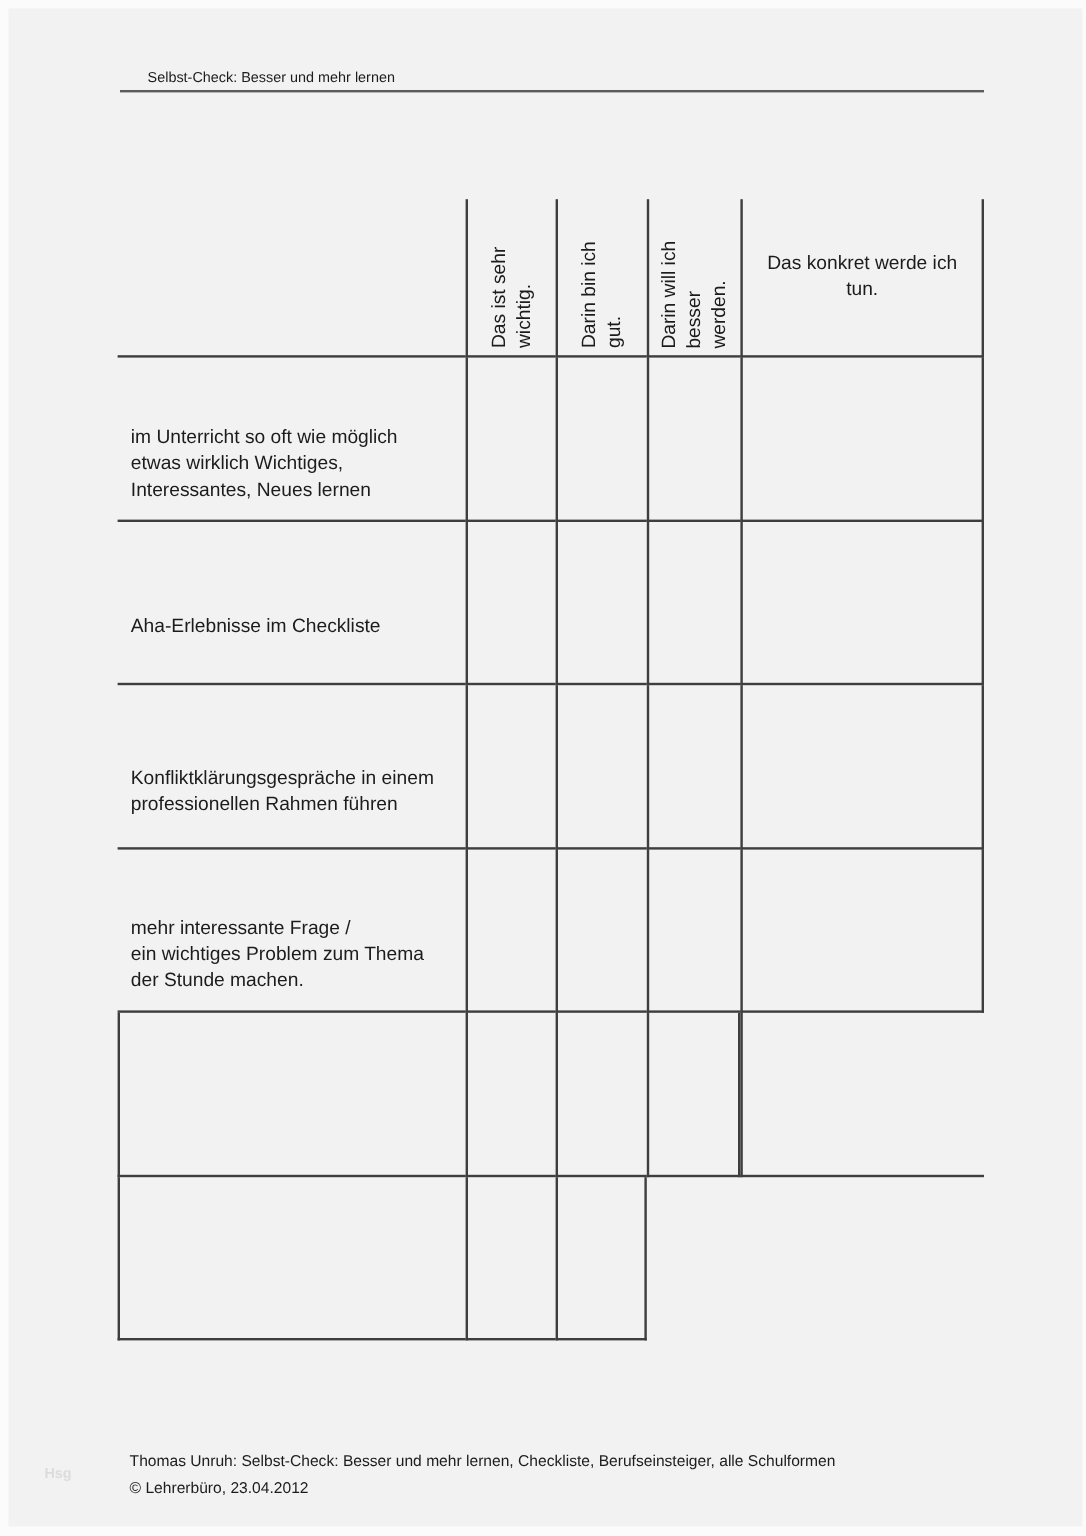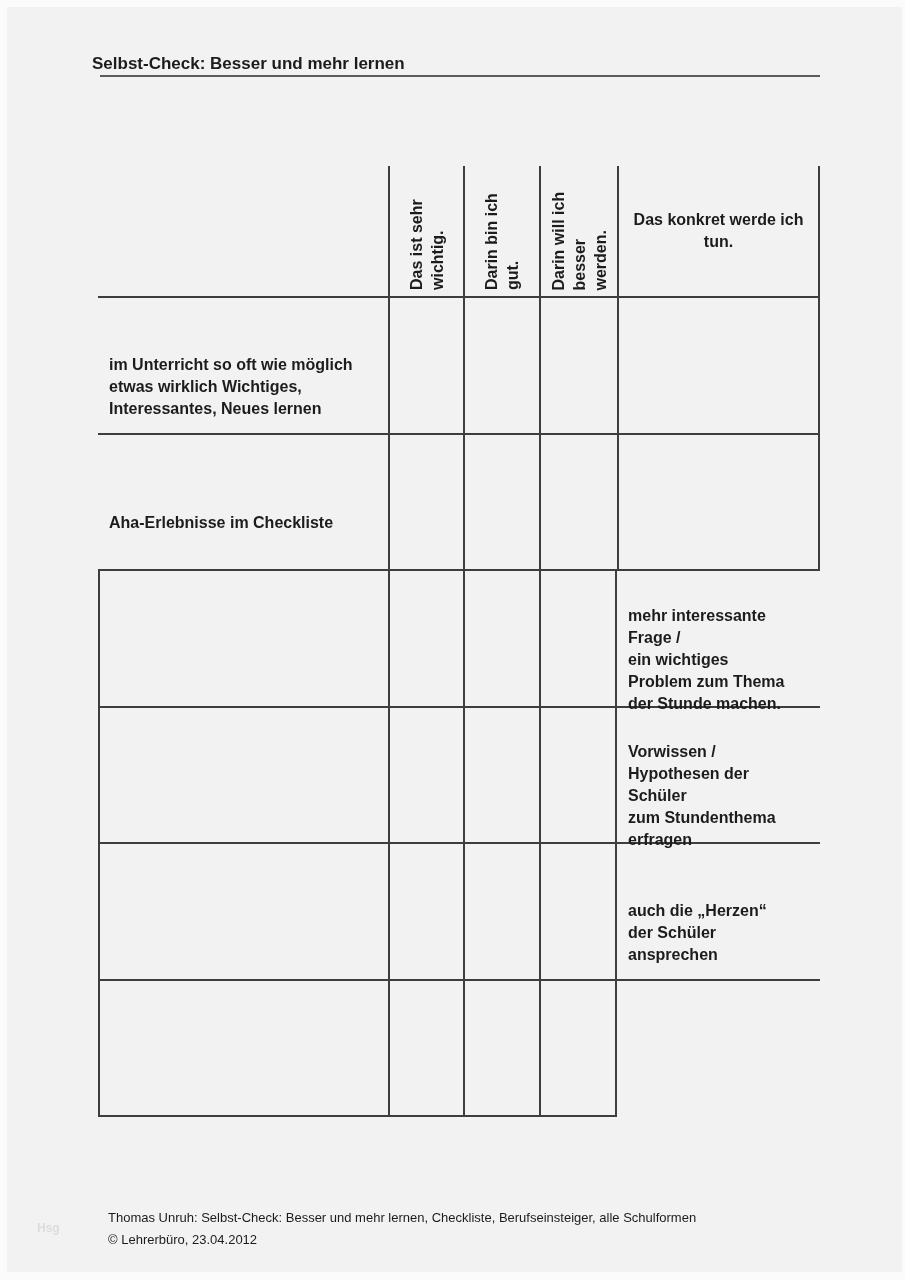--- a/index.html
+++ b/index.html
@@ -17,25 +17,25 @@
     position: absolute;
     left: 7px;
     top: 7px;
     right: 3px;
     bottom: 8px;
     background: #f2f2f3;
     z-index: 0;
   }
   .page-title {
     position: absolute;
-    left: 92px;
+    left: 123px;
     top: 53px;
     margin: 0;
-    font-size: 17px;
-    font-weight: bold;
+    font-size: 12px;
+    font-weight: normal;
     line-height: 22px;
     z-index: 2;
   }
   .title-rule {
     position: absolute;
     left: 100px;
     top: 75px;
     width: 720px;
     border-top: 2px solid #5c5c5c;
     z-index: 2;
@@ -46,21 +46,20 @@
     top: 166px;
     display: grid;
     grid-template-columns: 290px 75px 76px 78px 203px;
     grid-template-rows: 132px repeat(6, 136.5px);
     z-index: 2;
   }
   .cell {
     box-sizing: border-box;
     font-size: 16px;
     line-height: 22px;
-    font-weight: bold;
   }
   .bb { border-bottom: 2px solid #3e3e3e; }
   .bl { border-left: 2px solid #3e3e3e; }
   .br { border-right: 2px solid #3e3e3e; }
   .hcell {
     display: flex;
     align-items: center;
     justify-content: center;
     overflow: visible;
   }
@@ -140,42 +139,40 @@
   <div class="cell bb bl"></div>
   <div class="cell bb bl"></div>
   <div class="cell bb bl br"></div>
 
   <div class="cell bb label-cell">Aha-Erlebnisse im Checkliste</div>
   <div class="cell bb bl"></div>
   <div class="cell bb bl"></div>
   <div class="cell bb bl"></div>
   <div class="cell bb bl br"></div>
 
+  <div class="cell bb label-cell">Konfliktklärungsgespräche in einem
+professionellen Rahmen führen</div>
   <div class="cell bb bl"></div>
   <div class="cell bb bl"></div>
   <div class="cell bb bl"></div>
   <div class="cell bb bl br"></div>
 
   <div class="cell bb label-cell">mehr interessante Frage /
 ein wichtiges Problem zum Thema
 der Stunde machen.</div>
   <div class="cell bb bl"></div>
   <div class="cell bb bl"></div>
   <div class="cell bb bl"></div>
   <div class="cell bb bl br"></div>
 
-  <div class="cell bb label-cell">Vorwissen / Hypothesen der Schüler
-zum Stundenthema erfragen</div>
   <div class="cell bb bl"></div>
   <div class="cell bb bl"></div>
   <div class="cell bb bl"></div>
   <div class="cell bb bl br"></div>
 
-  <div class="cell bb label-cell">auch die „Herzen“ der Schüler
-ansprechen</div>
   <div class="cell bb bl"></div>
   <div class="cell bb bl"></div>
   <div class="cell bb bl"></div>
   <div class="cell bb bl br"></div>
 
 </div>
 
 <div class="footer">
   <div>Thomas Unruh: Selbst-Check: Besser und mehr lernen, Checkliste, Berufseinsteiger, alle Schulformen</div>
   <div>© Lehrerbüro, 23.04.2012</div>

